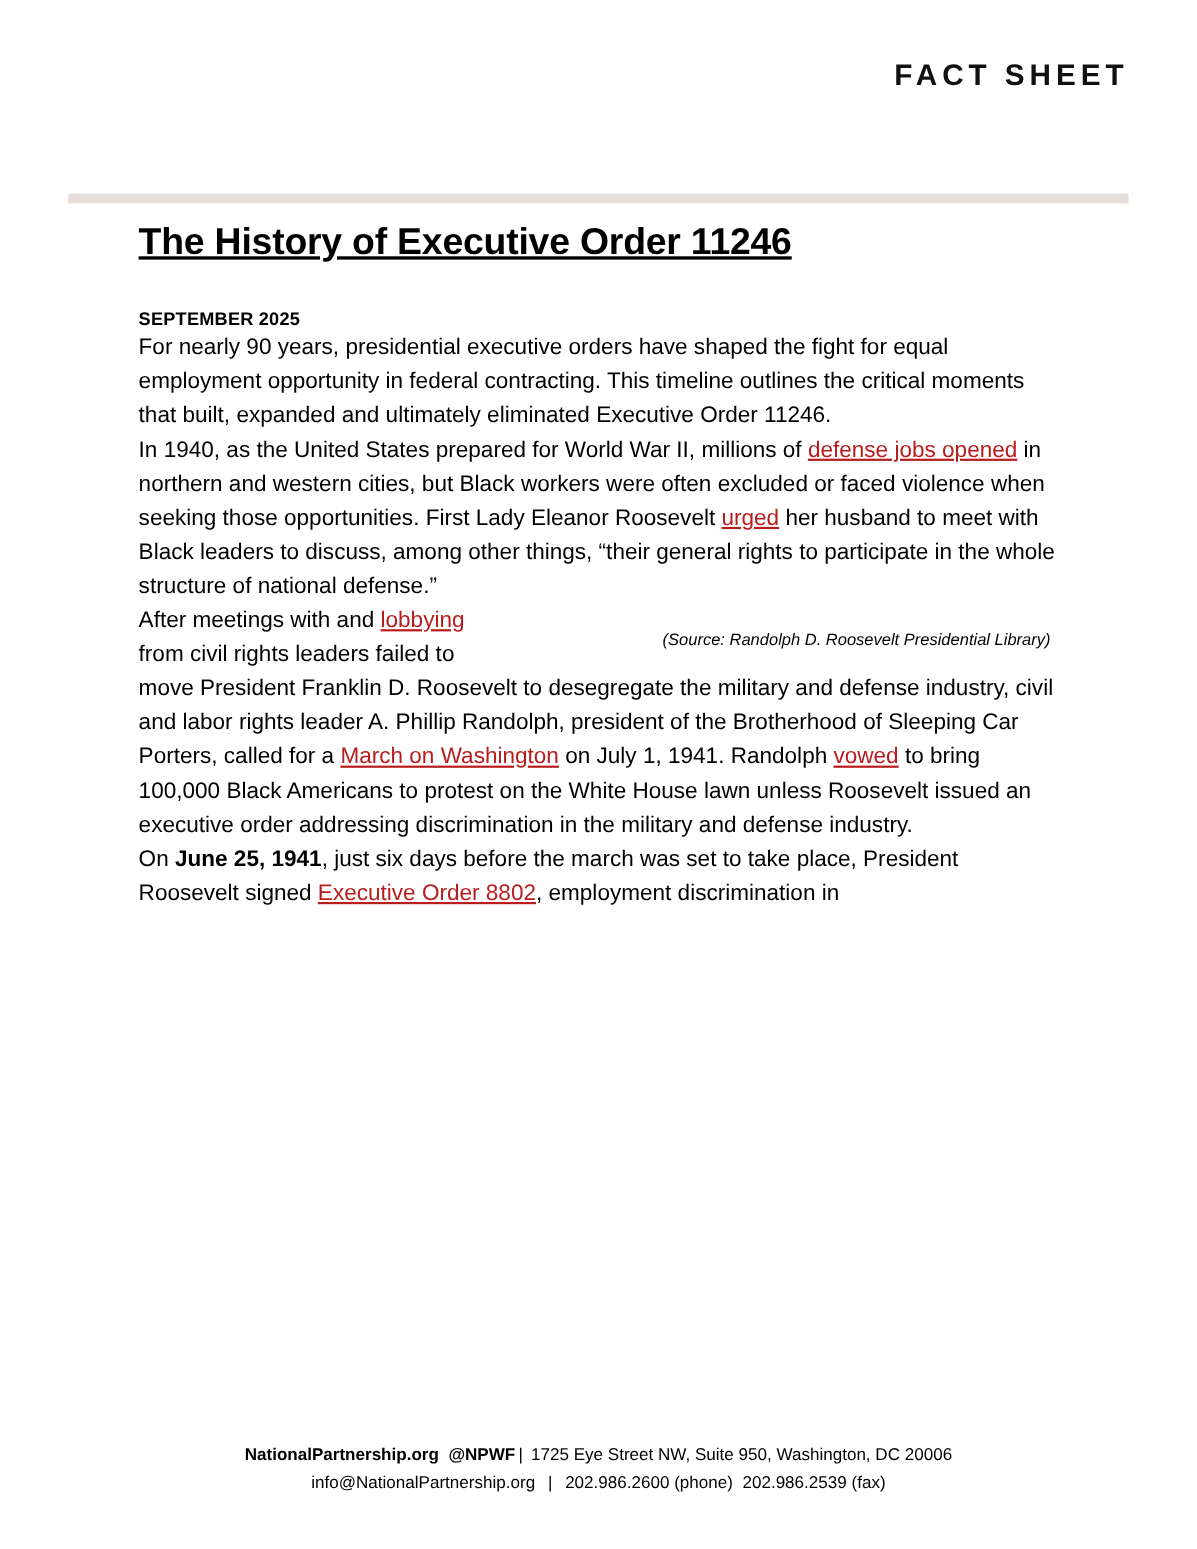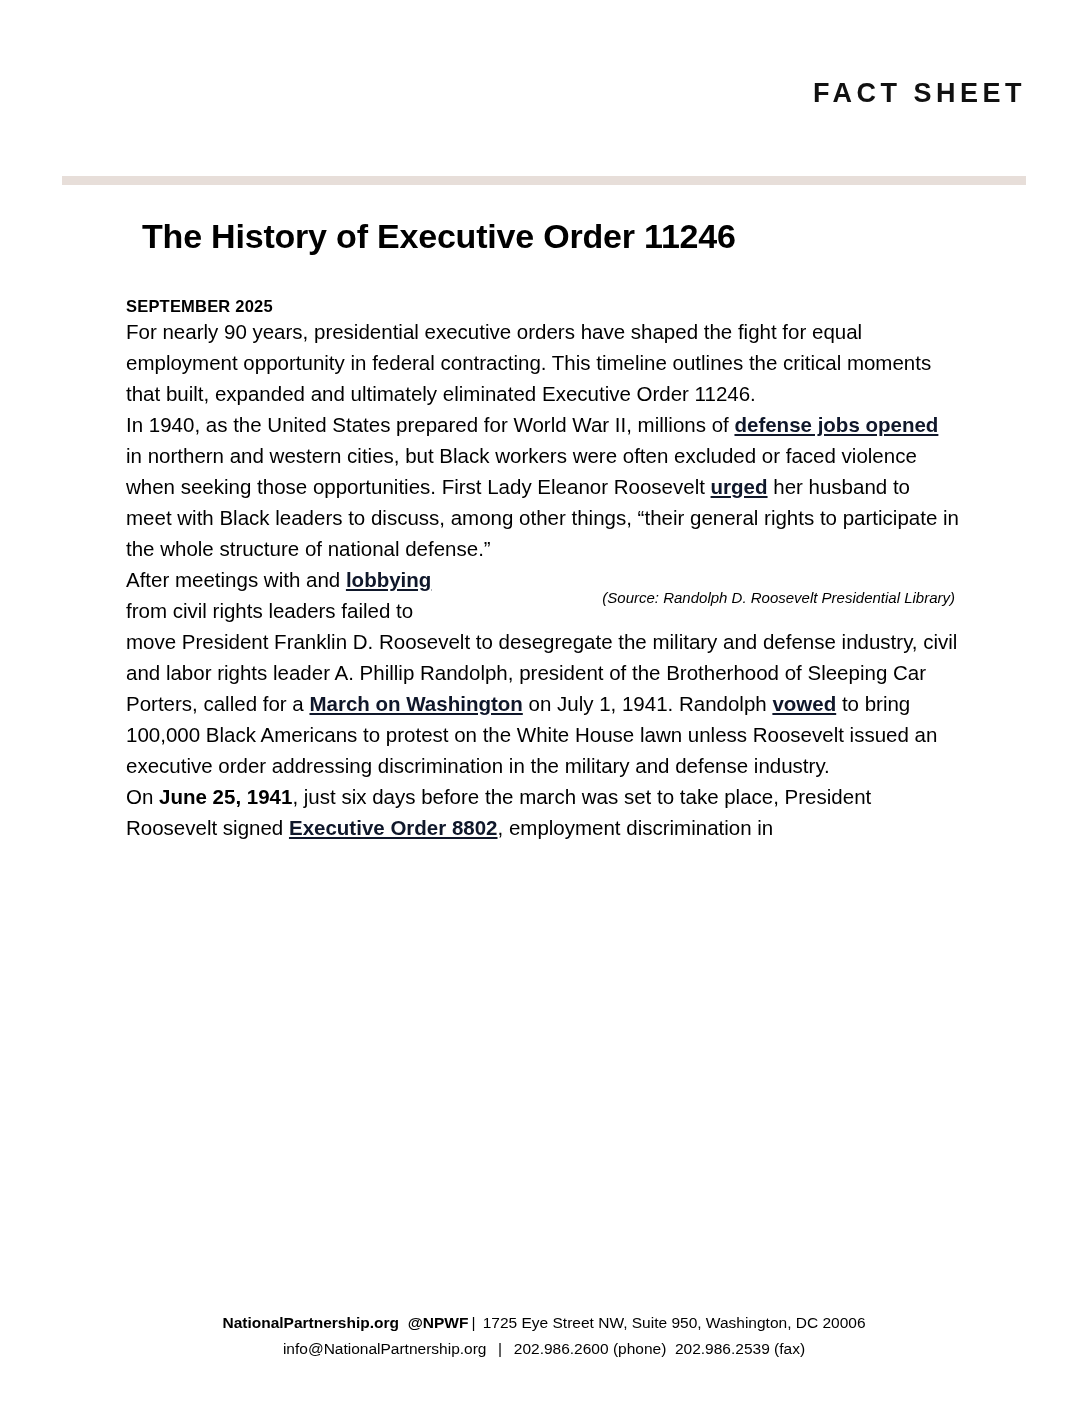--- a/index.html
+++ b/index.html
@@ -34,21 +34,21 @@
     position: absolute;
     left: 52px;
     top: 4px;
     width: 210px;
     height: 110px;
   }
   .logo svg { display: block; }
   .fact-sheet {
     position: absolute;
     right: 0;
-    top: 48px;
+    top: 23px;
     font-size: 27px;
     font-weight: bold;
     letter-spacing: 4.5px;
     color: #111111;
   }
   .divider {
     position: absolute;
     top: 176px;
     left: 62px;
     width: 964px;
@@ -57,26 +57,27 @@
   }
 
   
   .content {
     position: absolute;
     top: 200px;
     left: 126px;
     width: 833px;
   }
   h1.doc-title {
-    margin: 16px;
+    margin: 0;
     font-size: 34px;
     font-weight: bold;
     letter-spacing: -0.2px;
     line-height: 1.2;
     color: #000;
+    text-decoration: underline;
   }
   .doc-date {
     margin-top: 40px;
     font-size: 16.5px;
     font-weight: bold;
     letter-spacing: 0.2px;
   }
   p.body-text {
     margin: 0;
     font-size: 20.5px;
@@ -88,24 +89,23 @@
     margin: 46px 0 0 0;
     font-size: 22.5px;
     font-weight: bold;
     line-height: 1.3;
   }
   .para-1 { margin-top: 34px; }
   .para-2 { margin-top: 36px; }
   .para-3 { margin-top: 10px; }
 
   a.doclink, .doclink {
-    color: #0f172a;
+    color: #b91c1c;
     text-decoration: underline;
     cursor: pointer;
-    font-weight: bold;
   }
   b, .bold { font-weight: bold; }
 
   
   .figure {
     float: right;
     width: 488px;
     margin: 8px 0 6px 26px;
   }
   .flyer {

